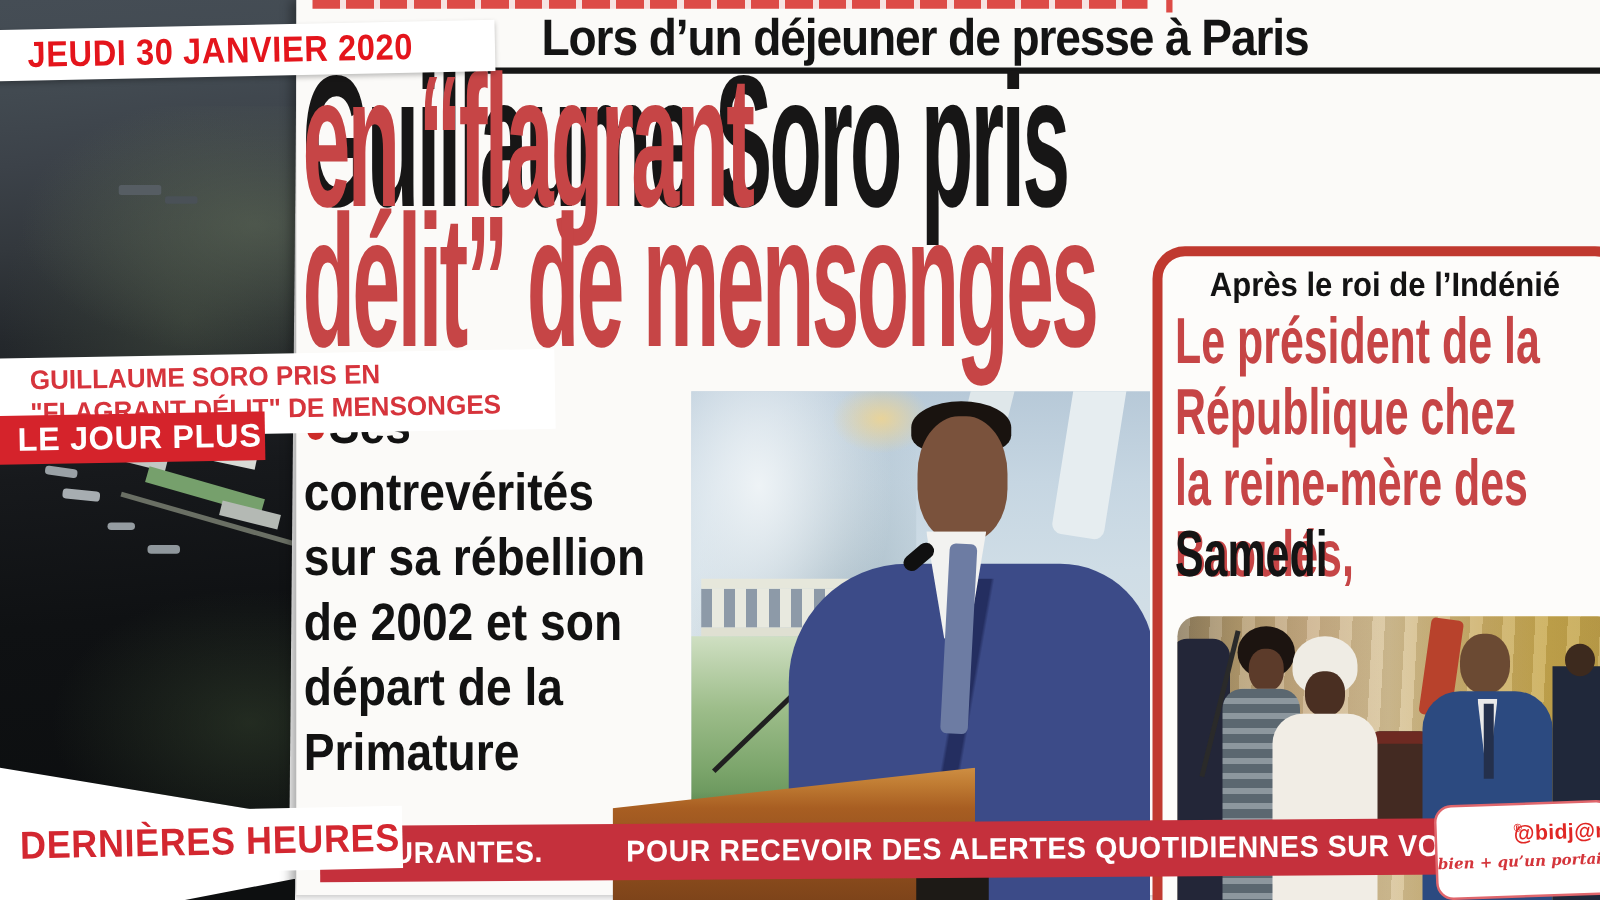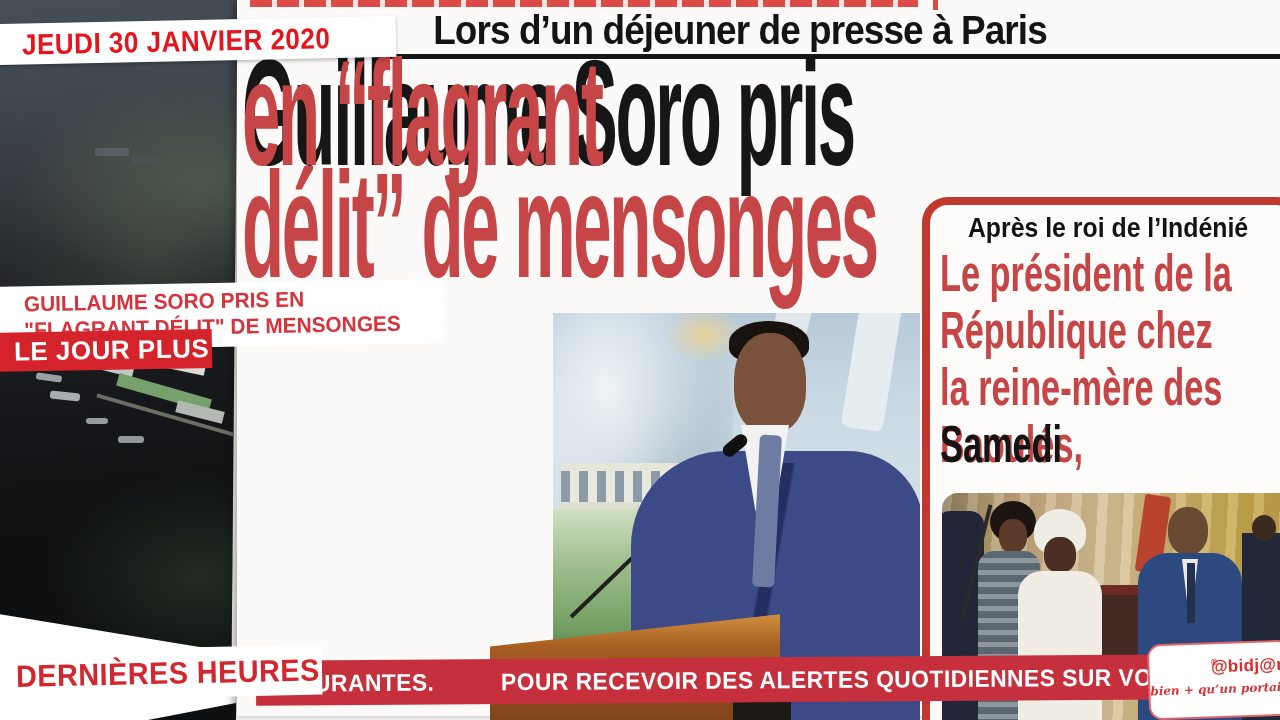--- a/index.html
+++ b/index.html
@@ -173,20 +173,28 @@
 
     <div class="kicker nowrap">Lors d’un déjeuner de presse à Paris</div>
     <div class="kicker-line"></div>
 
     <div class="hl hl1">
         <span>Guillaume Soro pris </span>
         <span class="red">en “flagrant</span>
       </div>
     <div class="hl hl2">délit” de mensonges</div>
 
+    <div class="story">
+      <span class="story-line"><span class="story-bullet">●</span><span>Ses</span></span>
+      <span class="story-line">contrevérités</span>
+      <span class="story-line">sur sa rébellion</span>
+      <span class="story-line">de 2002 et son</span>
+      <span class="story-line">départ de la</span>
+      <span class="story-line">Primature</span>
+    </div>
 
     <div class="photo-soro">
       <div class="mural-cloud"></div>
       <div class="foliage"></div>
       <div class="pillar-1"></div>
       <div class="pillar-2"></div>
       <div class="balustrade"></div>
       <div class="grass"></div>
       <div class="grass-dark"></div>
       <div class="mic-boom"></div>

